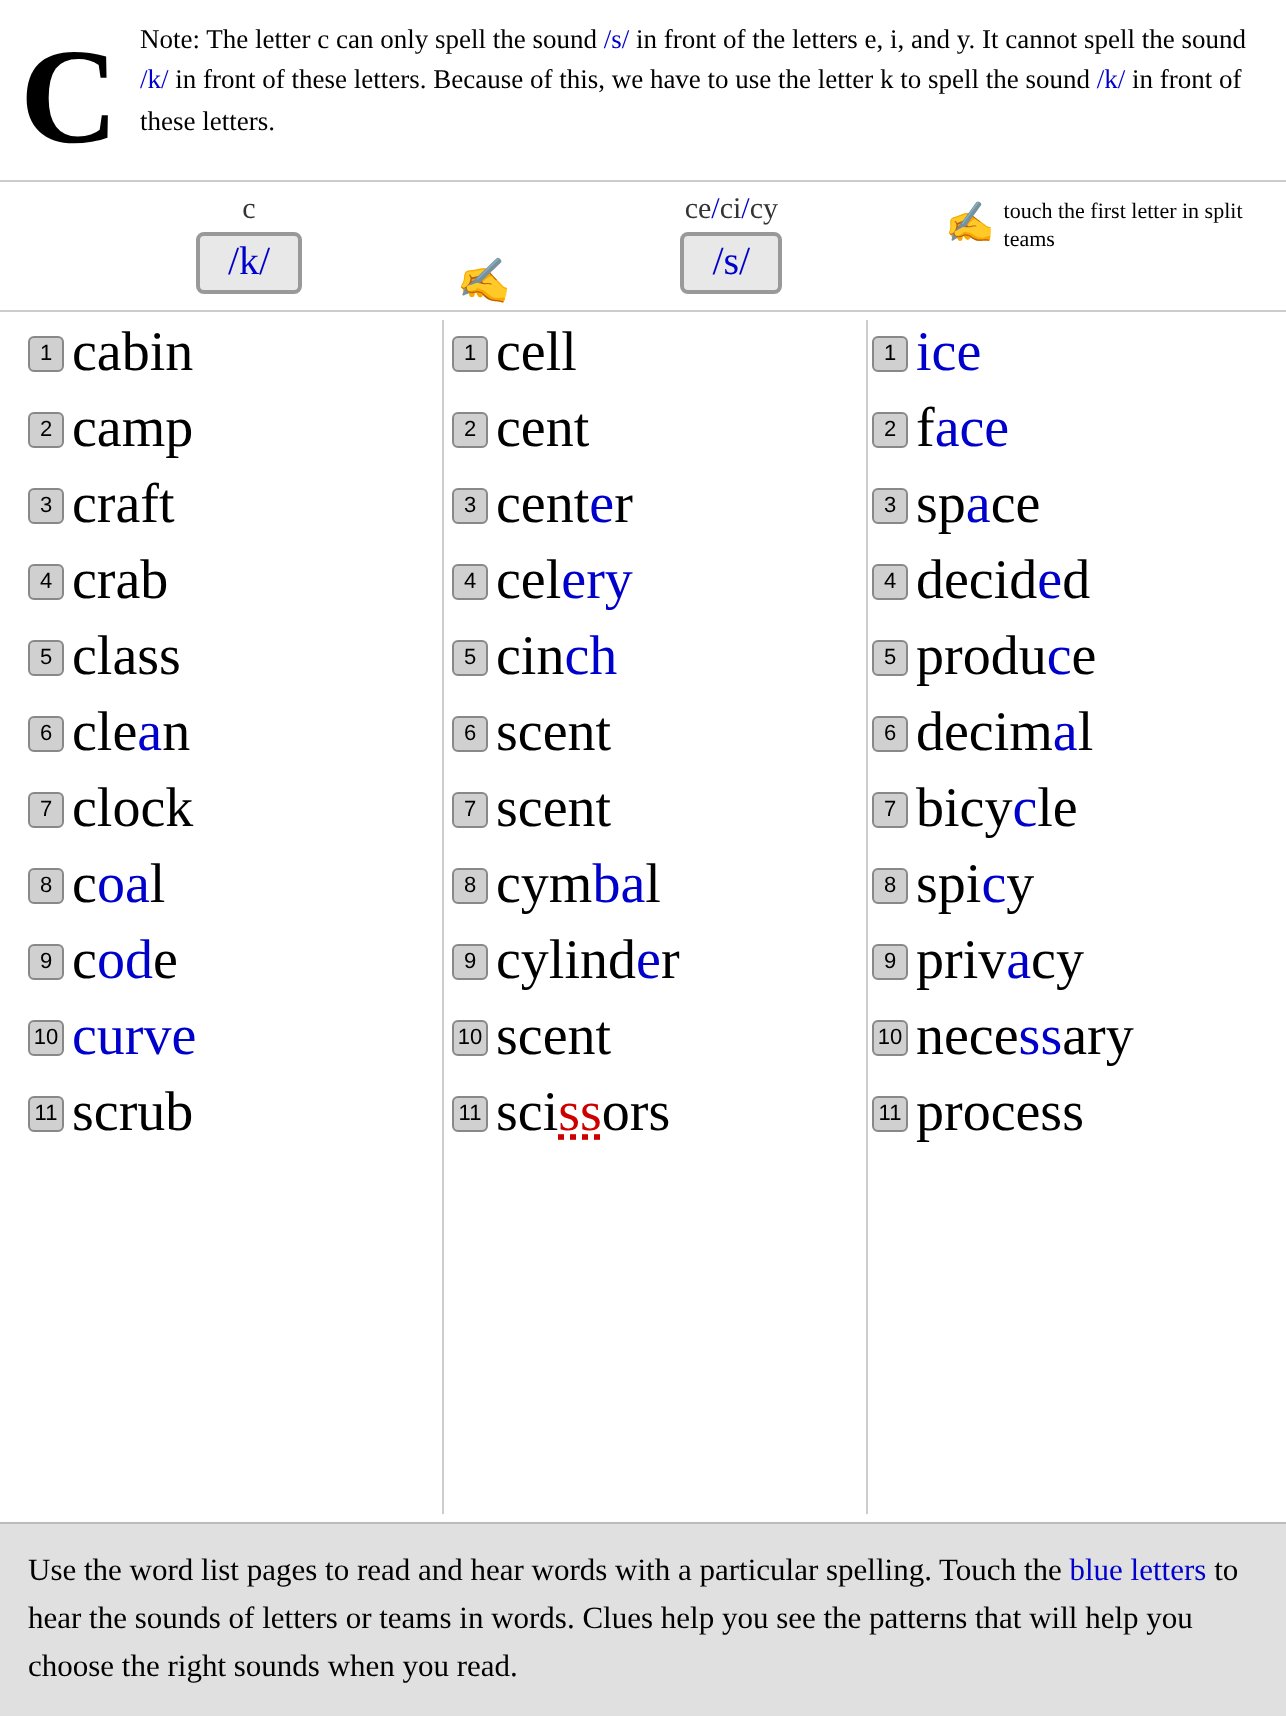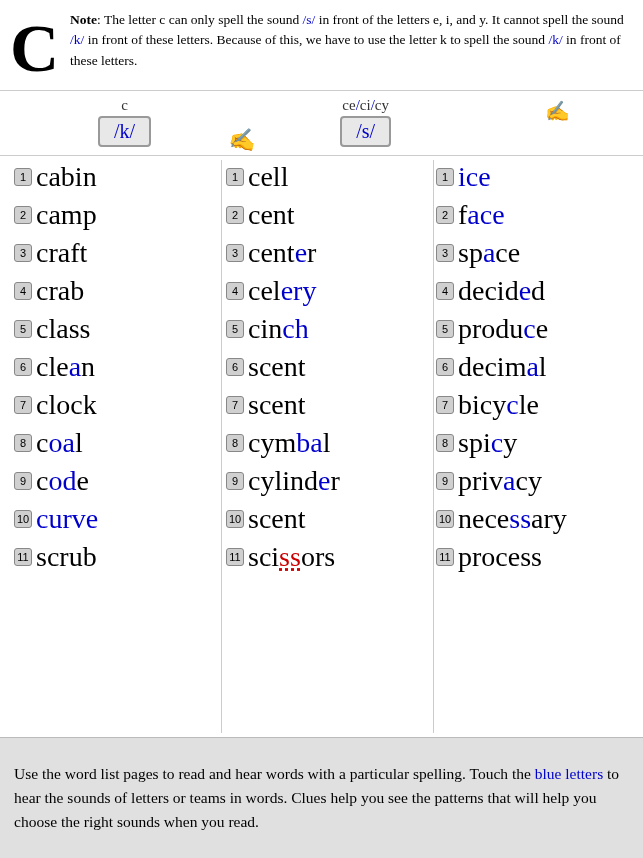--- a/index.html
+++ b/index.html
@@ -34,21 +34,21 @@
       line-height: 1;
       min-width: 52px;
       padding-top: 4px;
     }
     .note-text {
       font-size: 13.5px;
       line-height: 1.5;
       flex: 1;
     }
     .note-text strong {
-      font-weight: bold;
+      font-weight: normal;
       text-align: right;
     }
     .note-text .blue-link {
       color: #0000cc;
       text-decoration: none;
     }
 
     
     .headers-row {
       display: flex;
@@ -127,21 +127,21 @@
       line-height: 1;
     }
     .word-text .b {
       color: #0000cc;
       text-align: center;
     }
 
     
     .bottom-note {
       background: #e0e0e0;
-      padding: 24px 14px;
+      padding: 12px 14px;
       font-size: 15.5px;
       line-height: 1.55;
       font-family: Georgia, serif;
       border-top: 1px solid #bbb;
     }
 
     
     .main-content {
       display: flex;
       flex-direction: row;
@@ -175,20 +175,22 @@
     <div class="col-header col-header-2">
       <span class="col-header-label">
         ce<span class="blue-link" style="color:#0000cc">/</span>ci<span class="blue-link" style="color:#0000cc">/</span>cy
       </span>
       <span class="sound-box">/s/</span>
     </div>
 
     <div class="col-header col-header-3" style="margin-left:8px; position:relative;">
       <div style="display:flex; align-items:flex-start; position:relative;">
         <span style="font-size:20px; margin-top:2px;">✍</span>
+        <span style="font-size:11px; line-height:1.3; margin-left:4px; margin-top:2px;">touch the first letter
+in split teams</span>
       </div>
     </div>
   </div>
 
   <div class="main-content">
 
     <div class="word-col word-col-1">
       <div class="word-item">
         <span class="word-num">1</span>
         <span class="word-text">cabin</span>

